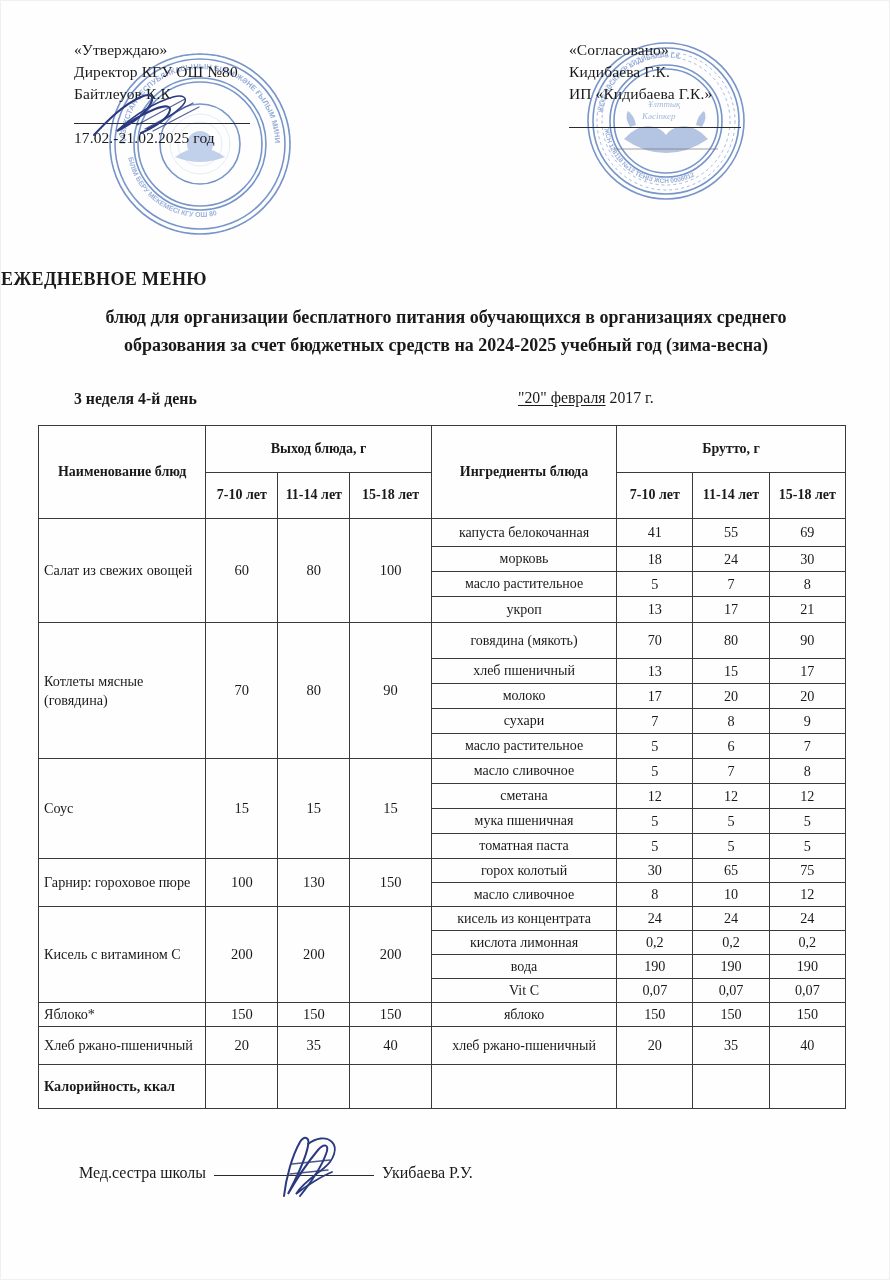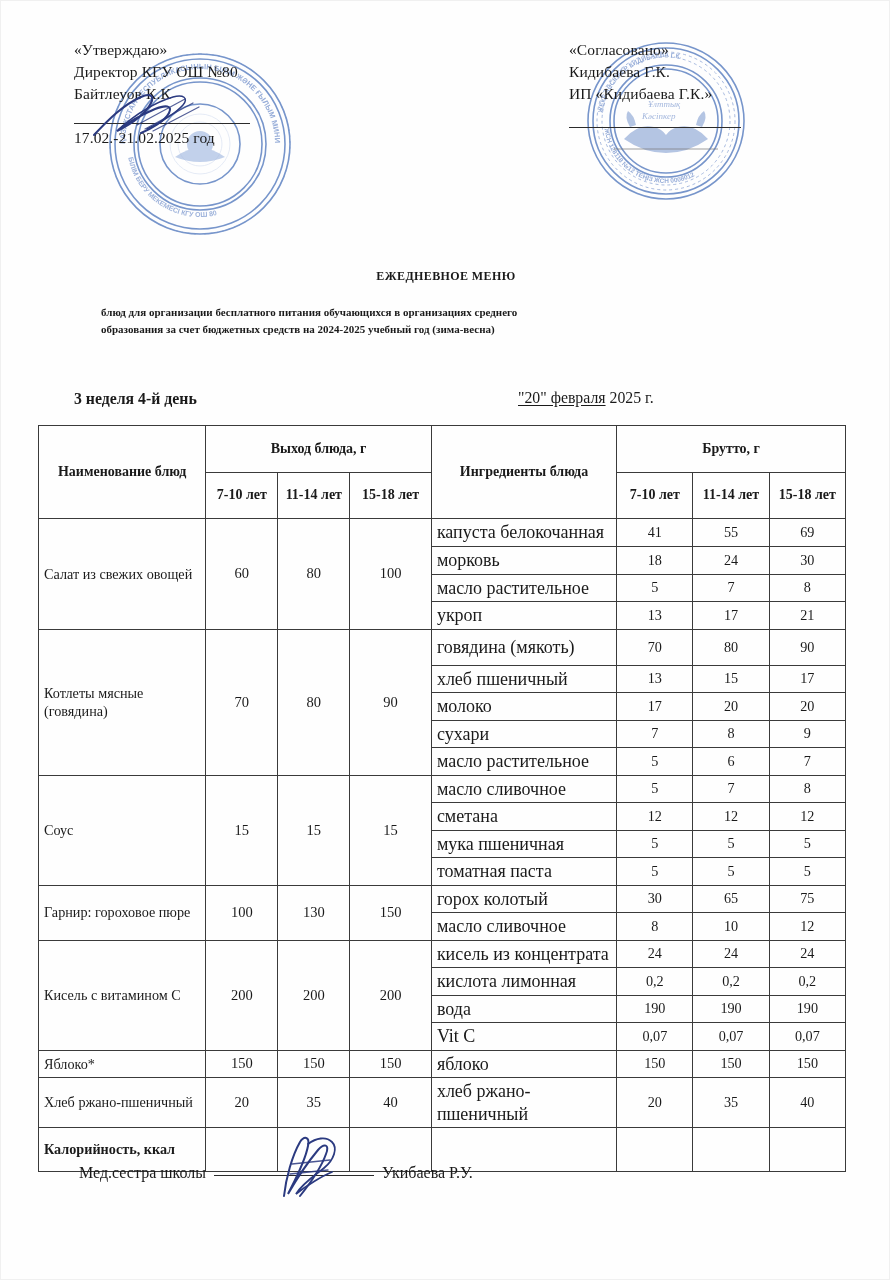--- a/index.html
+++ b/index.html
@@ -65,31 +65,32 @@
     opacity: 0.82;
   }
   .stamp svg { display: block; }
 
   
   .title-main {
     position: absolute;
     left: 0;
     top: 268px;
     width: 890px;
-    text-align: center;
-    font-size: 12px;
+    text-align: left;
+    font-size: 18px;
     font-weight: bold;
     letter-spacing: 0.4px;
   }
   .title-sub {
     position: absolute;
     left: 100px;
     top: 303px;
     width: 690px;
-    font-size: 11px;
+    text-align: center;
+    font-size: 18px;
     font-weight: bold;
     line-height: 1.55;
   }
 
   
   .meta-week {
     position: absolute;
     left: 73px;
     top: 389px;
     font-size: 15.8px;
@@ -138,22 +139,22 @@
   }
   td.dish.bold { font-weight: bold; }
   td.num {
     text-align: center;
     vertical-align: top;
     padding-top: 6px;
     font-size: 14.5px;
   }
   td.num.mid { vertical-align: middle; padding-top: 2px; }
   td.ing {
-    text-align: left;
-    font-size: 18px;
+    text-align: center;
+    font-size: 14px;
     line-height: 1.25;
   }
   td.br {
     text-align: center;
     font-size: 14.2px;
   }
   .th-name { height: 88px; }
 
   
   .footer {
@@ -283,21 +284,21 @@
   </div>
 
   <div class="title-main">ЕЖЕДНЕВНОЕ МЕНЮ</div>
   <div class="title-sub">
     <div>блюд для организации бесплатного питания обучающихся в организациях среднего</div>
     <div>образования за счет бюджетных средств на 2024-2025 учебный год (зима-весна)</div>
   </div>
 
   <div class="meta-week">3 неделя 4-й день</div>
   <div class="meta-date">
-    <span class="u">"20" февраля</span><span> 2025 г.</span>
+    <span class="u">"20" февраля</span><span> 2017 г.</span>
   </div>
 
   <div class="tbl-wrap">
     <table class="menu">
       <colgroup>
         <col style="width:158px">
         <col style="width:68px">
         <col style="width:68px">
         <col style="width:77px">
         <col style="width:175px">

